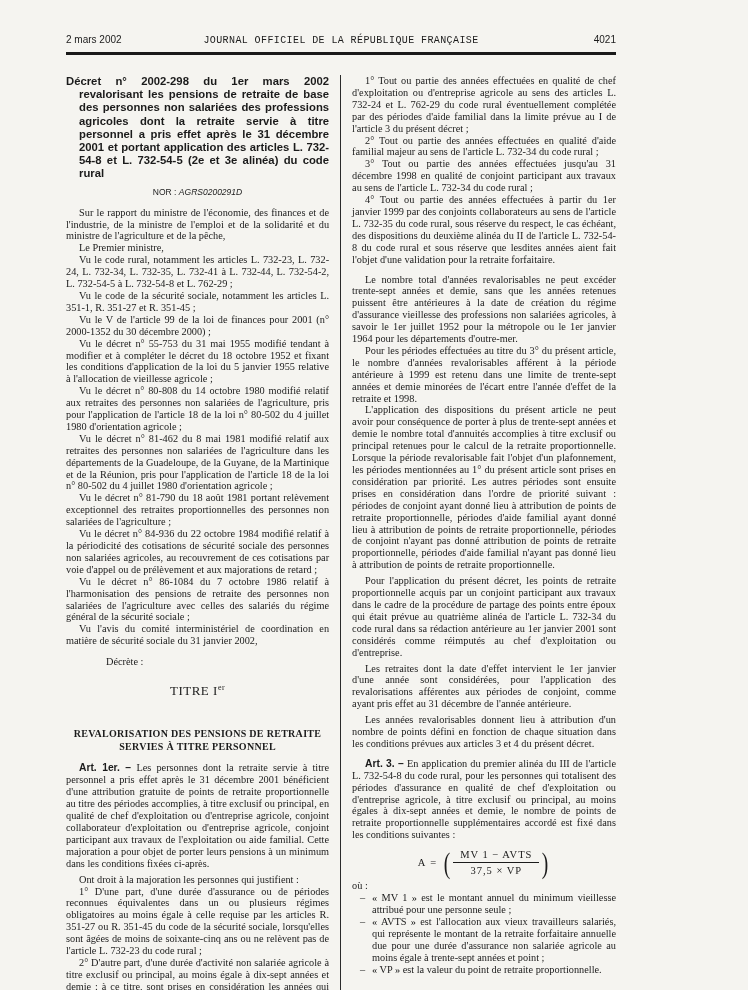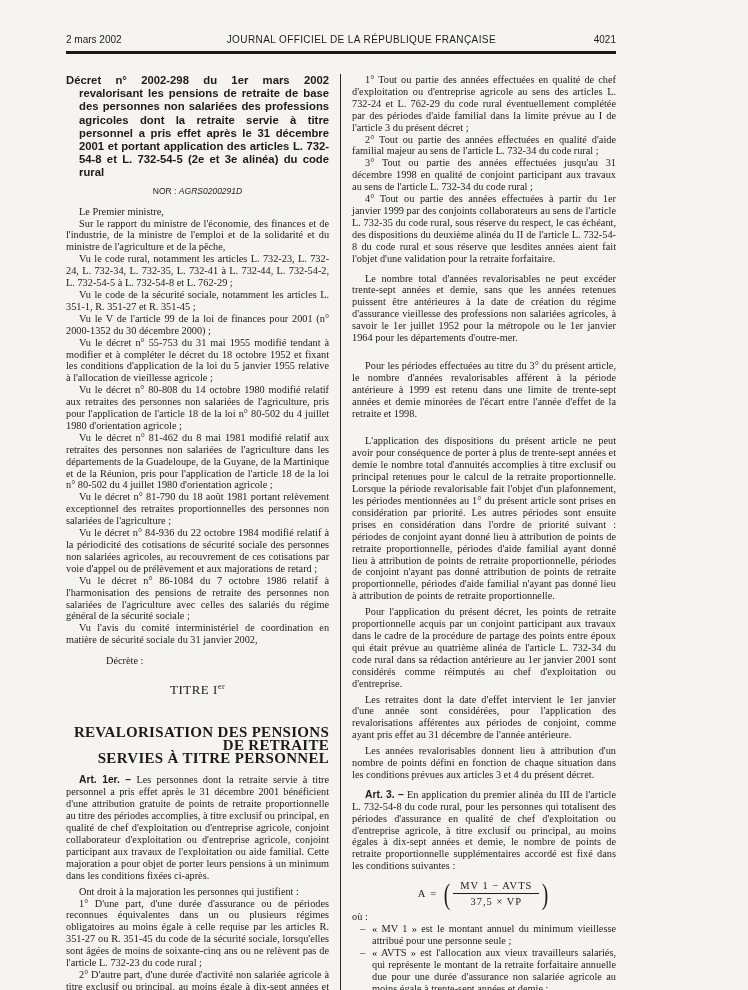--- a/index.html
+++ b/index.html
@@ -7,47 +7,47 @@
     width:748px;height:990px;
     background:#f5f4f0;
     color:#1b1b1b;
     font-family:"Liberation Serif", serif;
     overflow:hidden;
   }
   .page{box-sizing:border-box;width:668px;height:990px;padding:34px 52px 0 66px;}
   
   .jo-header{display:flex;align-items:baseline;font-family:"Liberation Sans",sans-serif;font-size:10px;}
   .h-date{width:120px;text-align:left;}
-  .h-title{flex:1;text-align:right;letter-spacing:.4px;}
+  .h-title{flex:1;text-align:center;letter-spacing:.4px;font-family:Liberation Mono, monospace;}
   .h-page{width:120px;text-align:right;}
   .rule{height:3px;background:#1a1a1a;margin-top:6px;}
   
   .columns{display:flex;margin-top:20px;}
   .col{box-sizing:border-box;width:315px;}
   .col-left{padding-right:11px;border-right:1px solid #2b2b2b;}
   .col-right{padding-left:11px;}
   
   .decree-title{
     margin:0 0 6px 0;
     font-family:"Liberation Sans",sans-serif;
     font-weight:700;font-size:11.3px;line-height:13.2px;
     text-align:justify;
     padding-left:13px;text-indent:-13px;
   }
   .nor{margin:4px 0 10px 0;text-align:center;font-size:8.5px;font-family:"Liberation Sans",sans-serif;}
   .nor-val{font-style:italic;}
   
   .body-p{margin:0;font-size:10.3px;line-height:11.9px;text-align:justify;text-indent:13px;}
   .no-indent{text-indent:0;}
-  .mt2{margin-top:16px;} .mt4{margin-top:4px;} .mt6{margin-top:6px;} .mt8{margin-top:8px;}
+  .mt2{margin-top:0;} .mt4{margin-top:4px;} .mt6{margin-top:6px;} .mt8{margin-top:8px;}
   .art-label{font-family:"Liberation Sans",sans-serif;font-weight:700;font-size:10.3px;}
   .decrete{margin:9px 0 9px 0;font-size:10.3px;text-indent:40px;text-align:left;}
   .titre{margin:16px 0 28px 0;font-weight:400;font-size:13px;text-align:center;letter-spacing:.5px;text-indent:0;}
   .titre sup{font-size:8px;}
-  .section-heading{margin:0 0 9px 0;font-size:15px;font-weight:700;text-align:right;letter-spacing:.3px;}
+  .section-heading{margin:0 0 9px 0;font-size:10px;font-weight:700;text-align:center;letter-spacing:.3px;}
   .sh-line{display:block;line-height:13px;}
   
   .formula{display:flex;justify-content:center;align-items:center;margin:8px 0 4px 0;font-size:10.5px;}
   .f-lhs{margin-right:5px;} .f-eq{margin-right:6px;}
   .paren{font-size:30px;font-weight:300;line-height:26px;transform:scaleX(.65);}
   .frac{display:inline-flex;flex-direction:column;align-items:center;margin:0 1px;}
   .frac .num{padding:0 7px 2px 7px;border-bottom:1px solid #1b1b1b;letter-spacing:1px;text-align:center;}
   .frac .den{padding-top:2px;letter-spacing:1px;}
   
   .def-item{display:flex;margin:0 0 0 8px;font-size:10.3px;line-height:11.9px;}
@@ -66,22 +66,22 @@
   </header>
   <div class="rule"></div>
 
   <main class="columns">
 
     <section class="col col-left">
       <p class="decree-title">Décret n° 2002-298 du 1er mars 2002 revalorisant les pensions de retraite de base des personnes non salariées des professions agricoles dont la retraite servie à titre personnel a pris effet après le 31 décembre 2001 et portant application des articles L. 732-54-8 et L. 732-54-5 (2e et 3e alinéa) du code rural</p>
 
       <p class="nor"><span>NOR :</span> <span class="nor-val">AGRS0200291D</span></p>
 
+      <p class="body-p">Sur le rapport du ministre de l'économie, des finances et de l'industrie, de la ministre de l'emploi et de la solidarité et du ministre de l'agriculture et de la pêche,</p>
       <p class="body-p">Le Premier ministre,</p>
-      <p class="body-p">Sur le rapport du ministre de l'économie, des finances et de l'industrie, de la ministre de l'emploi et de la solidarité et du ministre de l'agriculture et de la pêche,</p>
       <p class="body-p">Vu le code rural, notamment les articles L. 732-23, L. 732-24, L. 732-34, L. 732-35, L. 732-41 à L. 732-44, L. 732-54-2, L. 732-54-5 à L. 732-54-8 et L. 762-29 ;</p>
       <p class="body-p">Vu le code de la sécurité sociale, notamment les articles L. 351-1, R. 351-27 et R. 351-45 ;</p>
       <p class="body-p">Vu le V de l'article 99 de la loi de finances pour 2001 (n° 2000-1352 du 30 décembre 2000) ;</p>
       <p class="body-p">Vu le décret n° 55-753 du 31 mai 1955 modifié tendant à modifier et à compléter le décret du 18 octobre 1952 et fixant les conditions d'application de la loi du 5 janvier 1955 relative à l'allocation de vieillesse agricole ;</p>
       <p class="body-p">Vu le décret n° 80-808 du 14 octobre 1980 modifié relatif aux retraites des personnes non salariées de l'agriculture, pris pour l'application de l'article 18 de la loi n° 80-502 du 4 juillet 1980 d'orientation agricole ;</p>
       <p class="body-p">Vu le décret n° 81-462 du 8 mai 1981 modifié relatif aux retraites des personnes non salariées de l'agriculture dans les départements de la Guadeloupe, de la Guyane, de la Martinique et de la Réunion, pris pour l'application de l'article 18 de la loi n° 80-502 du 4 juillet 1980 d'orientation agricole ;</p>
       <p class="body-p">Vu le décret n° 81-790 du 18 août 1981 portant relèvement exceptionnel des retraites proportionnelles des personnes non salariées de l'agriculture ;</p>
       <p class="body-p">Vu le décret n° 84-936 du 22 octobre 1984 modifié relatif à la périodicité des cotisations de sécurité sociale des personnes non salariées agricoles, au recouvrement de ces cotisations par voie d'appel ou de prélèvement et aux majorations de retard ;</p>
       <p class="body-p">Vu le décret n° 86-1084 du 7 octobre 1986 relatif à l'harmonisation des pensions de retraite des personnes non salariées de l'agriculture avec celles des salariés du régime général de la sécurité sociale ;</p>
       <p class="body-p">Vu l'avis du comité interministériel de coordination en matière de sécurité sociale du 31 janvier 2002,</p>
@@ -132,21 +132,21 @@
       </div>
 
       <p class="body-p no-indent">où :</p>
 
       <div class="def-item">
         <span class="dash">–</span>
         <span class="def-text">« MV 1 » est le montant annuel du minimum vieillesse attribué pour une personne seule ;</span>
       </div>
       <div class="def-item">
         <span class="dash">–</span>
-        <span class="def-text">« AVTS » est l'allocation aux vieux travailleurs salariés, qui représente le montant de la retraite forfaitaire annuelle due pour une durée d'assurance non salariée agricole au moins égale à trente-sept années et demie ;</span>
+        <span class="def-text">« AVTS » est l'allocation aux vieux travailleurs salariés, qui représente le montant de la retraite forfaitaire annuelle due pour une durée d'assurance non salariée agricole au moins égale à trente-sept années et point ;</span>
       </div>
       <div class="def-item">
         <span class="dash">–</span>
         <span class="def-text">« VP » est la valeur du point de retraite proportionnelle.</span>
       </div>
     </section>
 
   </main>
 </div>
 

